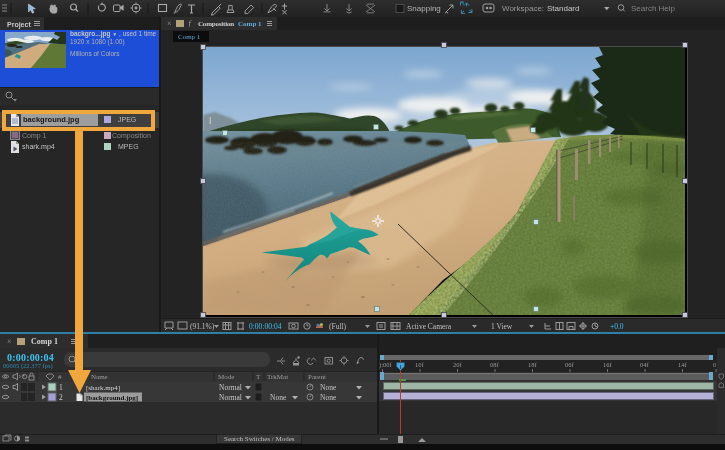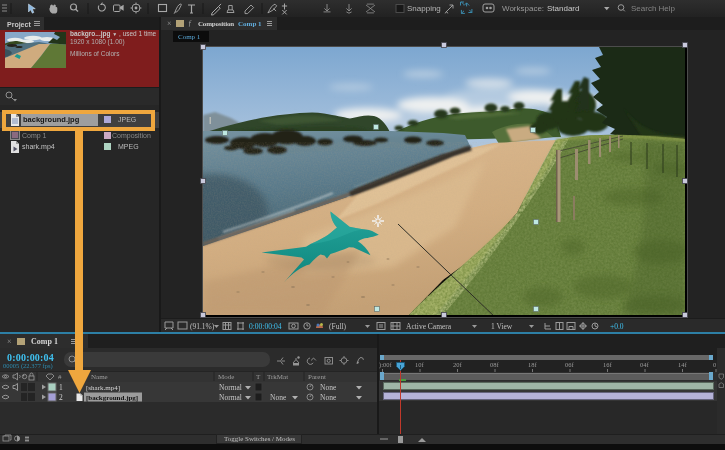--- a/index.html
+++ b/index.html
@@ -68,21 +68,21 @@
         <circle cx="490.5" cy="8" r="1.3" fill="#a0a0a0"></circle>
 <text x="502" y="11" font-size="8" fill="#9a9a9a">Workspace:</text>
 <text x="547" y="11" font-size="8" fill="#c8c8c8">Standard</text>
 <path d="M604,7 l5.5,0 -2.75,3.2z" fill="#a8a8a8"></path>
 <circle cx="621" cy="7.5" r="2.8" fill="none" stroke="#9a9a9a"></circle>
         <line x1="623" y1="9.5" x2="624.8" y2="11.3" stroke="#9a9a9a"></line>
 <text x="631" y="11" font-size="8" fill="#848484">Search Help</text>
 </svg>
 </div>
 
-<div class="abs" style="left:0;top:17px;width:159px;height:315px;background:#7f1d1d">
+<div class="abs" style="left:0;top:17px;width:159px;height:315px;background:#1d4ed8">
  <div class="abs" style="left:0;top:0;width:159px;height:13px;background:#1d1d1d"></div>
  <div class="abs" style="left:0;top:0;width:44px;height:13px;background:#2e2e2e"></div>
  <div class="abs" style="left:7px;top:3px;color:#cacaca;font-weight:bold;font-size:7px;line-height:9px">Project</div>
  <div class="abs" style="left:34px;top:4px;width:6px;height:1px;background:#999;box-shadow:0 2px 0 #999,0 4px 0 #999"></div>
 
  <div class="abs" style="left:5px;top:15px;width:61px;height:36px;background:#111">
   <svg width="61" height="36" viewBox="0 0 61 36">
    <rect width="61" height="36" fill="#87a8c8"></rect>
    <g fill="#e8ecec">
             <ellipse cx="10" cy="8" rx="8" ry="2.2"></ellipse>
@@ -633,21 +633,21 @@
  <svg class="abs" style="left:2px;top:100px" width="40" height="10">
       <g fill="none" stroke="#9a9a9a" stroke-width="0.8">
         <rect x="1" y="2" width="6" height="5"></rect>
         <path d="M3,2 v-1 h6 v5 h-1"></path>
         <circle cx="15" cy="4.5" r="2.5"></circle>
         <path d="M15,2 a2.5,2.5 0 0 1 0,5" fill="#9a9a9a"></path>
         <path d="M24,2 v6 m2,-6 v6 m-3,-4.5 h4 m-4,3 h4"></path>
       </g>
     </svg>
  <div class="abs" style="left:216px;top:100px;width:86px;height:10px;background:#383838;border:1px solid #222;box-sizing:border-box"></div>
- <div class="abs" style="left:224px;top:101px;color:#c0c0c0;font-size:7px">Toggle Switches / Modes</div>
+ <div class="abs" style="left:224px;top:101px;color:#c0c0c0;font-size:7px">Search Switches / Modes</div>
  <svg class="abs" style="left:378px;top:101px" width="60" height="9">
       <path d="M2,4 h8" stroke="#9a9a9a"></path>
       <rect x="20" y="1" width="5" height="7" fill="#9a9a9a"></rect>
       <path d="M40,7 l4,-4 4,4z" fill="#9a9a9a"></path>
     </svg>
 
  <div class="abs" style="left:0;top:110px;width:725px;height:8px;background:#0d0d0d"></div>
 </div>
 
 <div class="abs" style="left:2px;top:110px;width:153px;height:21px;border:4px solid #efa73e;box-sizing:border-box"></div>

